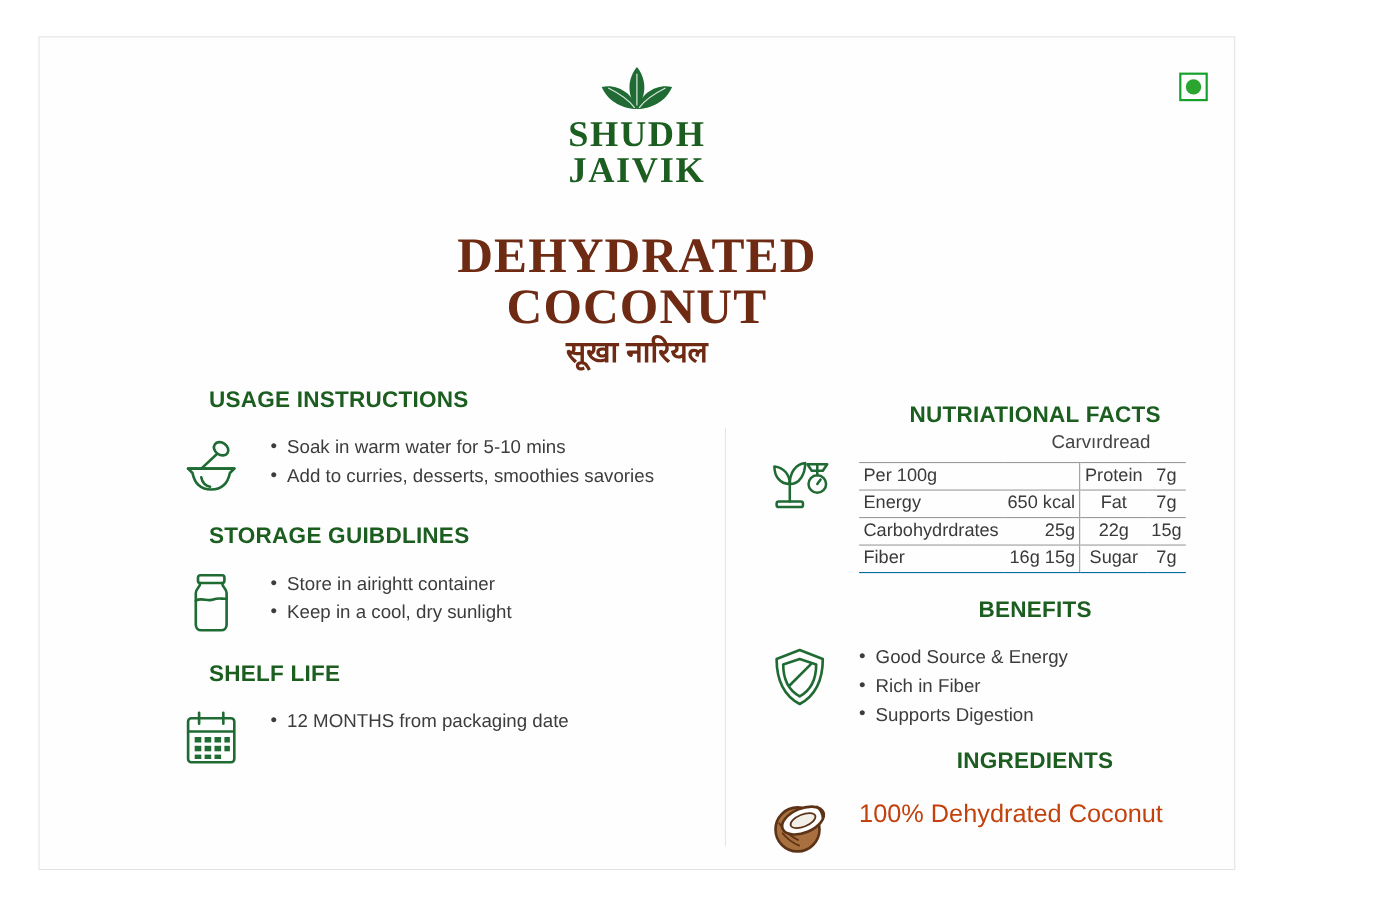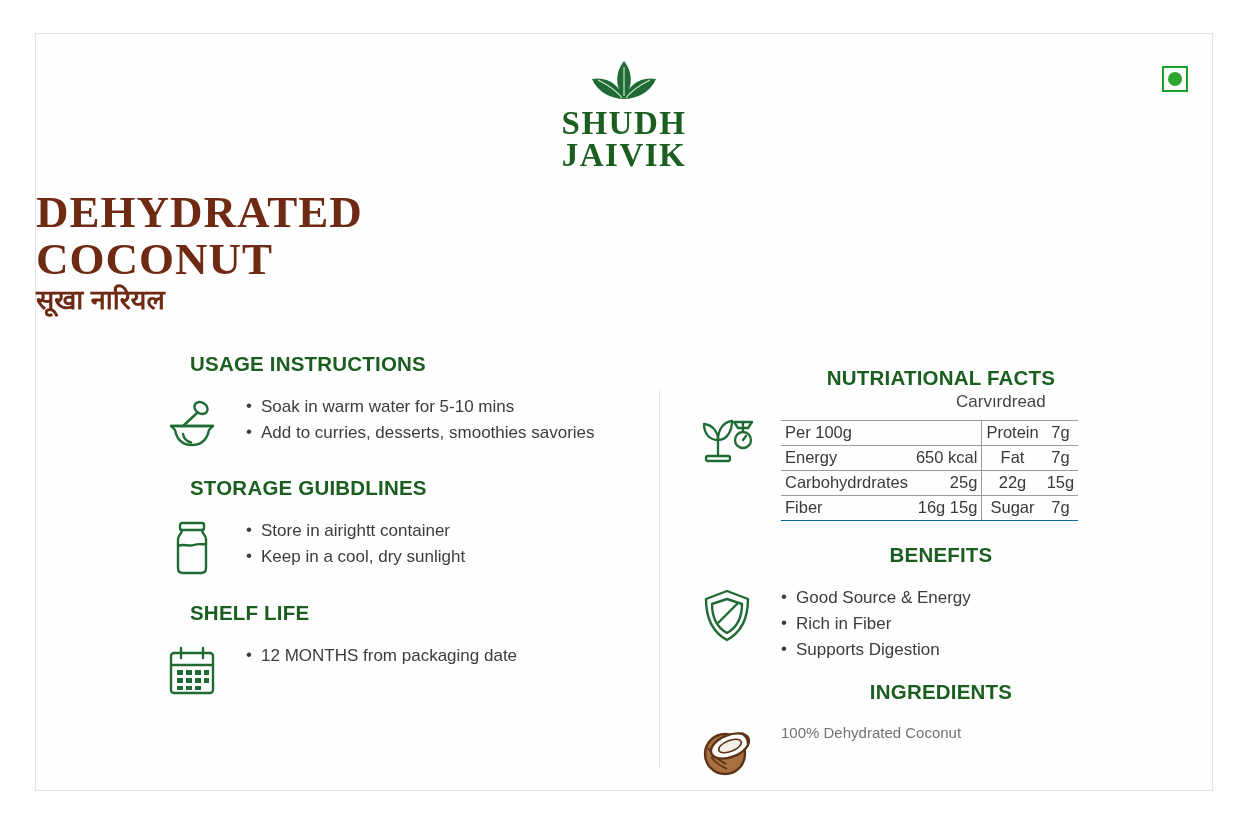--- a/index.html
+++ b/index.html
@@ -10,21 +10,21 @@
     width: 1248px;
     height: 832px;
     background: #ffffff;
     font-family: "Liberation Sans", sans-serif;
     overflow: hidden;
   }
   .label-card {
     position: absolute;
     left: 35px;
     top: 33px;
-    width: 1178px;
+    width: 1088px;
     height: 758px;
     border: 1px solid #e3e3e3;
     background: #fefefe;
     box-sizing: border-box;
   }
 
   
   .veg-mark {
     position: absolute;
     right: 24px;
@@ -59,22 +59,23 @@
     color: #1b5e20;
     font-size: 33px;
     letter-spacing: 1.5px;
     line-height: 0.98;
   }
   .brand-name .ln2 { display: block; }
 
   .product-title {
     position: absolute;
     left: 0;
-    top: 155px;
+    top: 175px;
     width: 100%;
+    text-align: center;
     font-family: "Liberation Serif", serif;
     font-weight: bold;
     color: #6e2a13;
     font-size: 45px;
     letter-spacing: 1px;
     line-height: 1.05;
   }
   .product-title .tline { display: block; }
   .product-title-hi {
     display: block;
@@ -132,22 +133,22 @@
   }
   ul.bullets li { position: relative; padding-left: 15px; }
   ul.bullets li::before {
     content: "\2022";
     position: absolute;
     left: 0;
     top: -1px;
     color: #3c3c3c;
   }
   .plain-line {
-    color: #737373;
-    font-size: 15px;
+    color: #c2410c;
+    font-size: 23px;
     line-height: 1.5;
   }
 
   .gap-a { height: 28px; }
   .gap-b { height: 25px; }
   .gap-c { height: 22px; }
   .gap-d { height: 18px; }
 
   
   .nut-wrap { position: relative; flex: 1; padding-top: 2px; }

